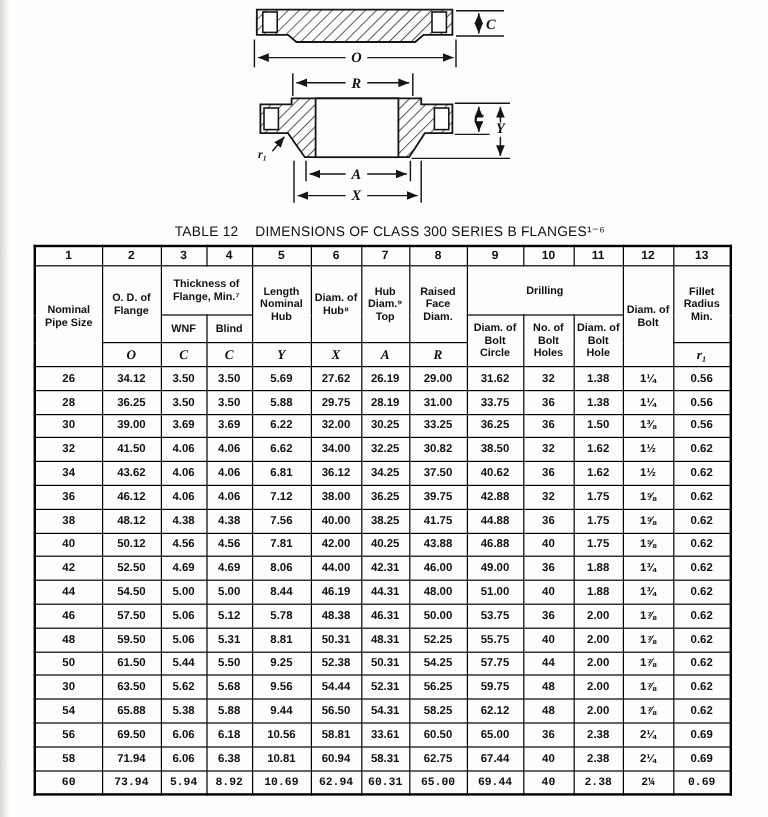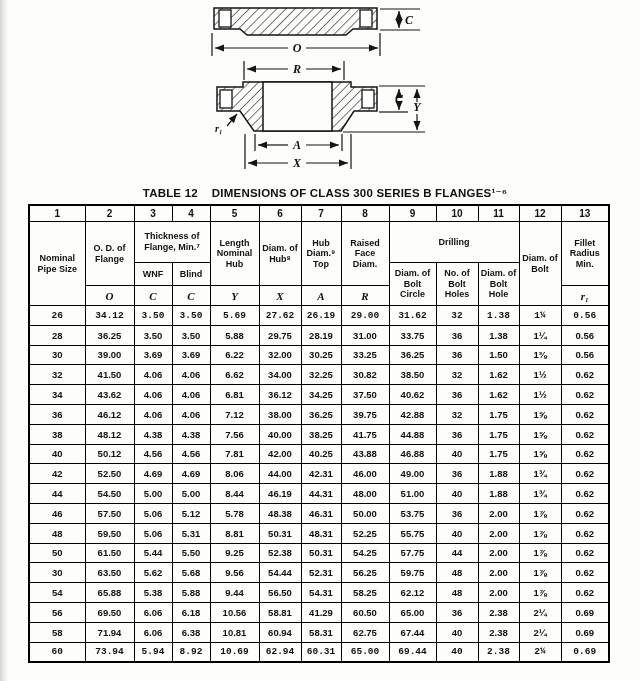--- a/index.html
+++ b/index.html
@@ -15,41 +15,41 @@
   #flange-diagram{display:block;}
   .outline{fill:url(#hatch);stroke:#151515;stroke-width:1.5;}
   .hole{fill:#fff;stroke:#151515;stroke-width:1.3;}
   .bore{fill:#fdfdfb;stroke:#151515;stroke-width:1.5;}
   .dimline{stroke:#151515;stroke-width:1.2;fill:none;}
   .dim-label{font:italic bold 12px "Liberation Serif","DejaVu Serif",serif;fill:#101010;}
   .dim-label-sm{font:italic bold 10px "Liberation Serif","DejaVu Serif",serif;fill:#101010;}
 
   
   .table-title{
-    text-align:center;font-weight:bold;font-size:11.5px;letter-spacing:.2px;
+    text-align:center;font-weight:normal;font-size:11.5px;letter-spacing:.2px;
     margin:2px 0 4px 10px;white-space:nowrap;
   }
   .table-title .gap{display:inline-block;width:14px;}
 
   
   table#flange-table{
     border-collapse:collapse;table-layout:fixed;width:582px;
     margin-left:28px;border:2px solid #000;
   }
   #flange-table th,#flange-table td{
     border:1.3px solid #000;padding:0 1px;text-align:center;vertical-align:middle;
     font-weight:bold;overflow:hidden;
   }
   tr.nums th{height:15px;font-size:10px;border-bottom:2.6px solid #000;}
   thead .hcell{font-size:9px;line-height:1.18;}
   tr.hmain td{height:40px;}
   tr.hsub td{height:22px;}
   tr.letters td{height:19px;font:italic bold 11px "Liberation Serif","DejaVu Serif",serif;}
   tbody td{height:18.8px;font-size:9.5px;}
-  tbody tr:first-child td{border-top:2.2px solid #000;font-family:Liberation Mono, monospace;}
+  tbody tr:first-child td{border-top:2.2px solid #000;}
   tbody tr:last-child td{border-bottom:2.6px solid #000;font-family:Liberation Mono, monospace;}
 
   .footer-note{
     position:absolute;top:671px;right:30px;font-weight:bold;font-size:10px;
     white-space:nowrap;color:#1c1c1c;margin-top:16px;
   }
 </style>
 </head>
 <body>
 
@@ -426,21 +426,21 @@
         <td>1⅞</td>
         <td>0.62</td>
       </tr>
       <tr>
         <td>56</td>
         <td>69.50</td>
         <td>6.06</td>
         <td>6.18</td>
         <td>10.56</td>
         <td>58.81</td>
-        <td>41.29</td>
+        <td>33.61</td>
         <td>60.50</td>
         <td>65.00</td>
         <td>36</td>
         <td>2.38</td>
         <td>2¼</td>
         <td>0.69</td>
       </tr>
       <tr>
         <td>58</td>
         <td>71.94</td>

